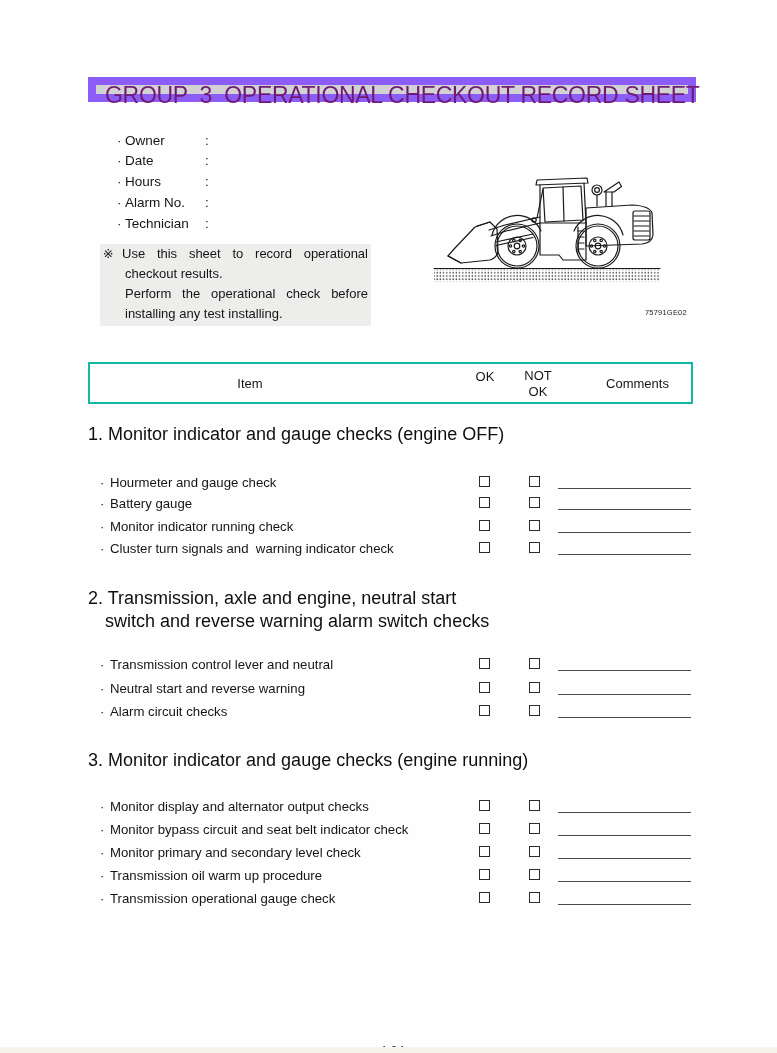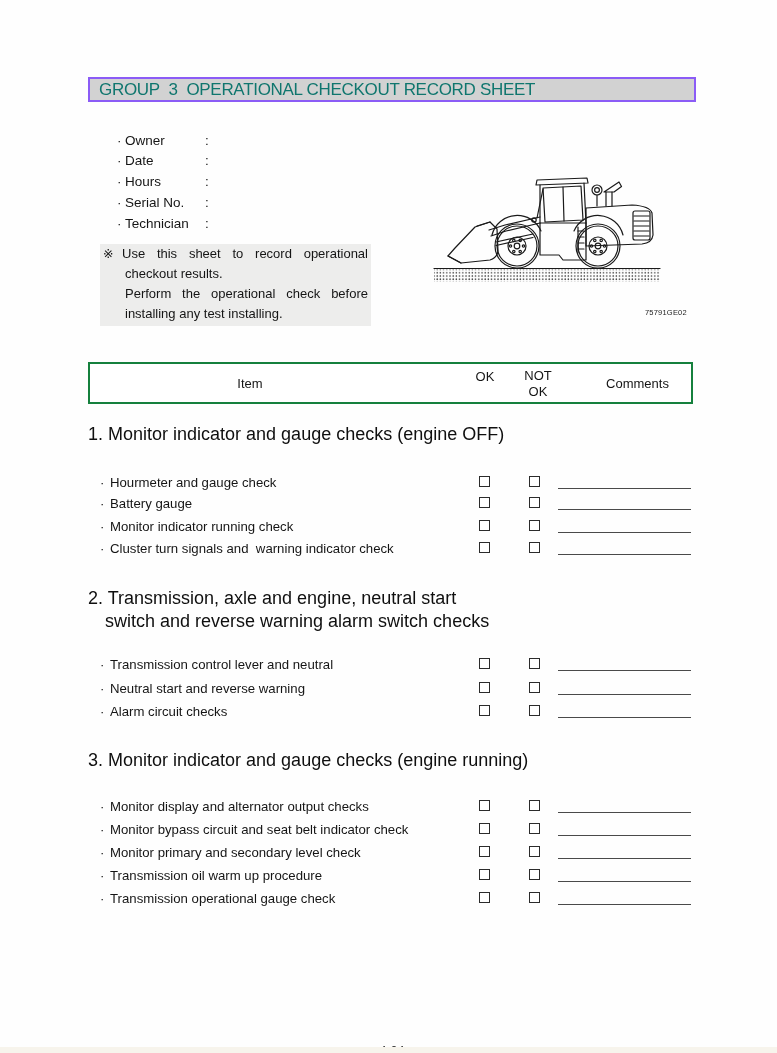--- a/index.html
+++ b/index.html
@@ -7,23 +7,23 @@
   .page {
     position: relative; width: 777px; height: 1053px;
     background: #fefefe; overflow: hidden;
     font-family: "Liberation Sans", "DejaVu Sans", sans-serif;
     color: #151515;
   }
 
   
   .title-box {
     position: absolute; left: 88px; top: 77px; width: 608px; height: 25px;
-    background: #d2d2d2; border: 2px solid #8b5cf6;
-    font-size: 17px; line-height: 21px; padding-left: 9px;
-    letter-spacing: -0.3px; white-space: pre; color: #0f766e;
+    background: #d2d2d2; border: 8px solid #8b5cf6;
+    font-size: 23px; line-height: 21px; padding-left: 9px;
+    letter-spacing: -0.3px; white-space: pre; color: #701a75;
   }
 
   
   .info-line { position: absolute; height: 18px; font-size: 13.5px; width: 400px; }
   .info-line .dot { position: absolute; left: 117px; }
   .info-line .lbl { position: absolute; left: 125px; white-space: pre; }
   .info-line .col { position: absolute; left: 205px; }
   .info-line .val { position: absolute; left: 216px; }
 
   
@@ -32,21 +32,21 @@
   .note-line { position: absolute; height: 20px; line-height: 20px; font-size: 13px; left: 25px; width: 243px; white-space: pre; }
   .note-line.first { left: 22px; width: 246px; }
   .note-line.j { text-align: justify; text-align-last: justify; white-space: normal; }
 
   
   .figure-code { position: absolute; left: 645px; top: 308px; font-size: 7.5px; letter-spacing: 0.2px; color: #222; text-align: right; }
 
   
   .tbl-head {
     position: absolute; left: 88px; top: 362px; width: 605px; height: 42px;
-    border: 2px solid #15803d; background: #ffffff; font-size: 13px;
+    border: 2px solid #14b8a6; background: #ffffff; font-size: 13px;
   }
   .tbl-head .h-item { position: absolute; left: 0; top: 12px; width: 320px; text-align: center; }
   .tbl-head .h-ok { position: absolute; left: 370px; top: 5px; width: 50px; text-align: center; }
   .tbl-head .h-nok1 { position: absolute; left: 420px; top: 4px; width: 56px; text-align: center; }
   .tbl-head .h-nok2 { position: absolute; left: 420px; top: 20px; width: 56px; text-align: center; }
   .tbl-head .h-com { position: absolute; left: 505px; top: 12px; width: 85px; text-align: center; }
 
   
   .sec-h { position: absolute; font-size: 18px; white-space: pre; color: #0f0f0f; }
 
@@ -91,21 +91,21 @@
     <span class="val"></span>
   </div>
   <div class="info-line" style="top:174px">
     <span class="dot">·</span>
     <span class="lbl">Hours</span>
     <span class="col">:</span>
     <span class="val"></span>
   </div>
   <div class="info-line" style="top:195px">
     <span class="dot">·</span>
-    <span class="lbl">Serial No.</span>
+    <span class="lbl">Alarm No.</span>
     <span class="col">:</span>
     <span class="val"></span>
   </div>
   <div class="info-line" style="top:216px">
     <span class="dot">·</span>
     <span class="lbl">Technician</span>
     <span class="col">:</span>
     <span class="val"></span>
   </div>
 

